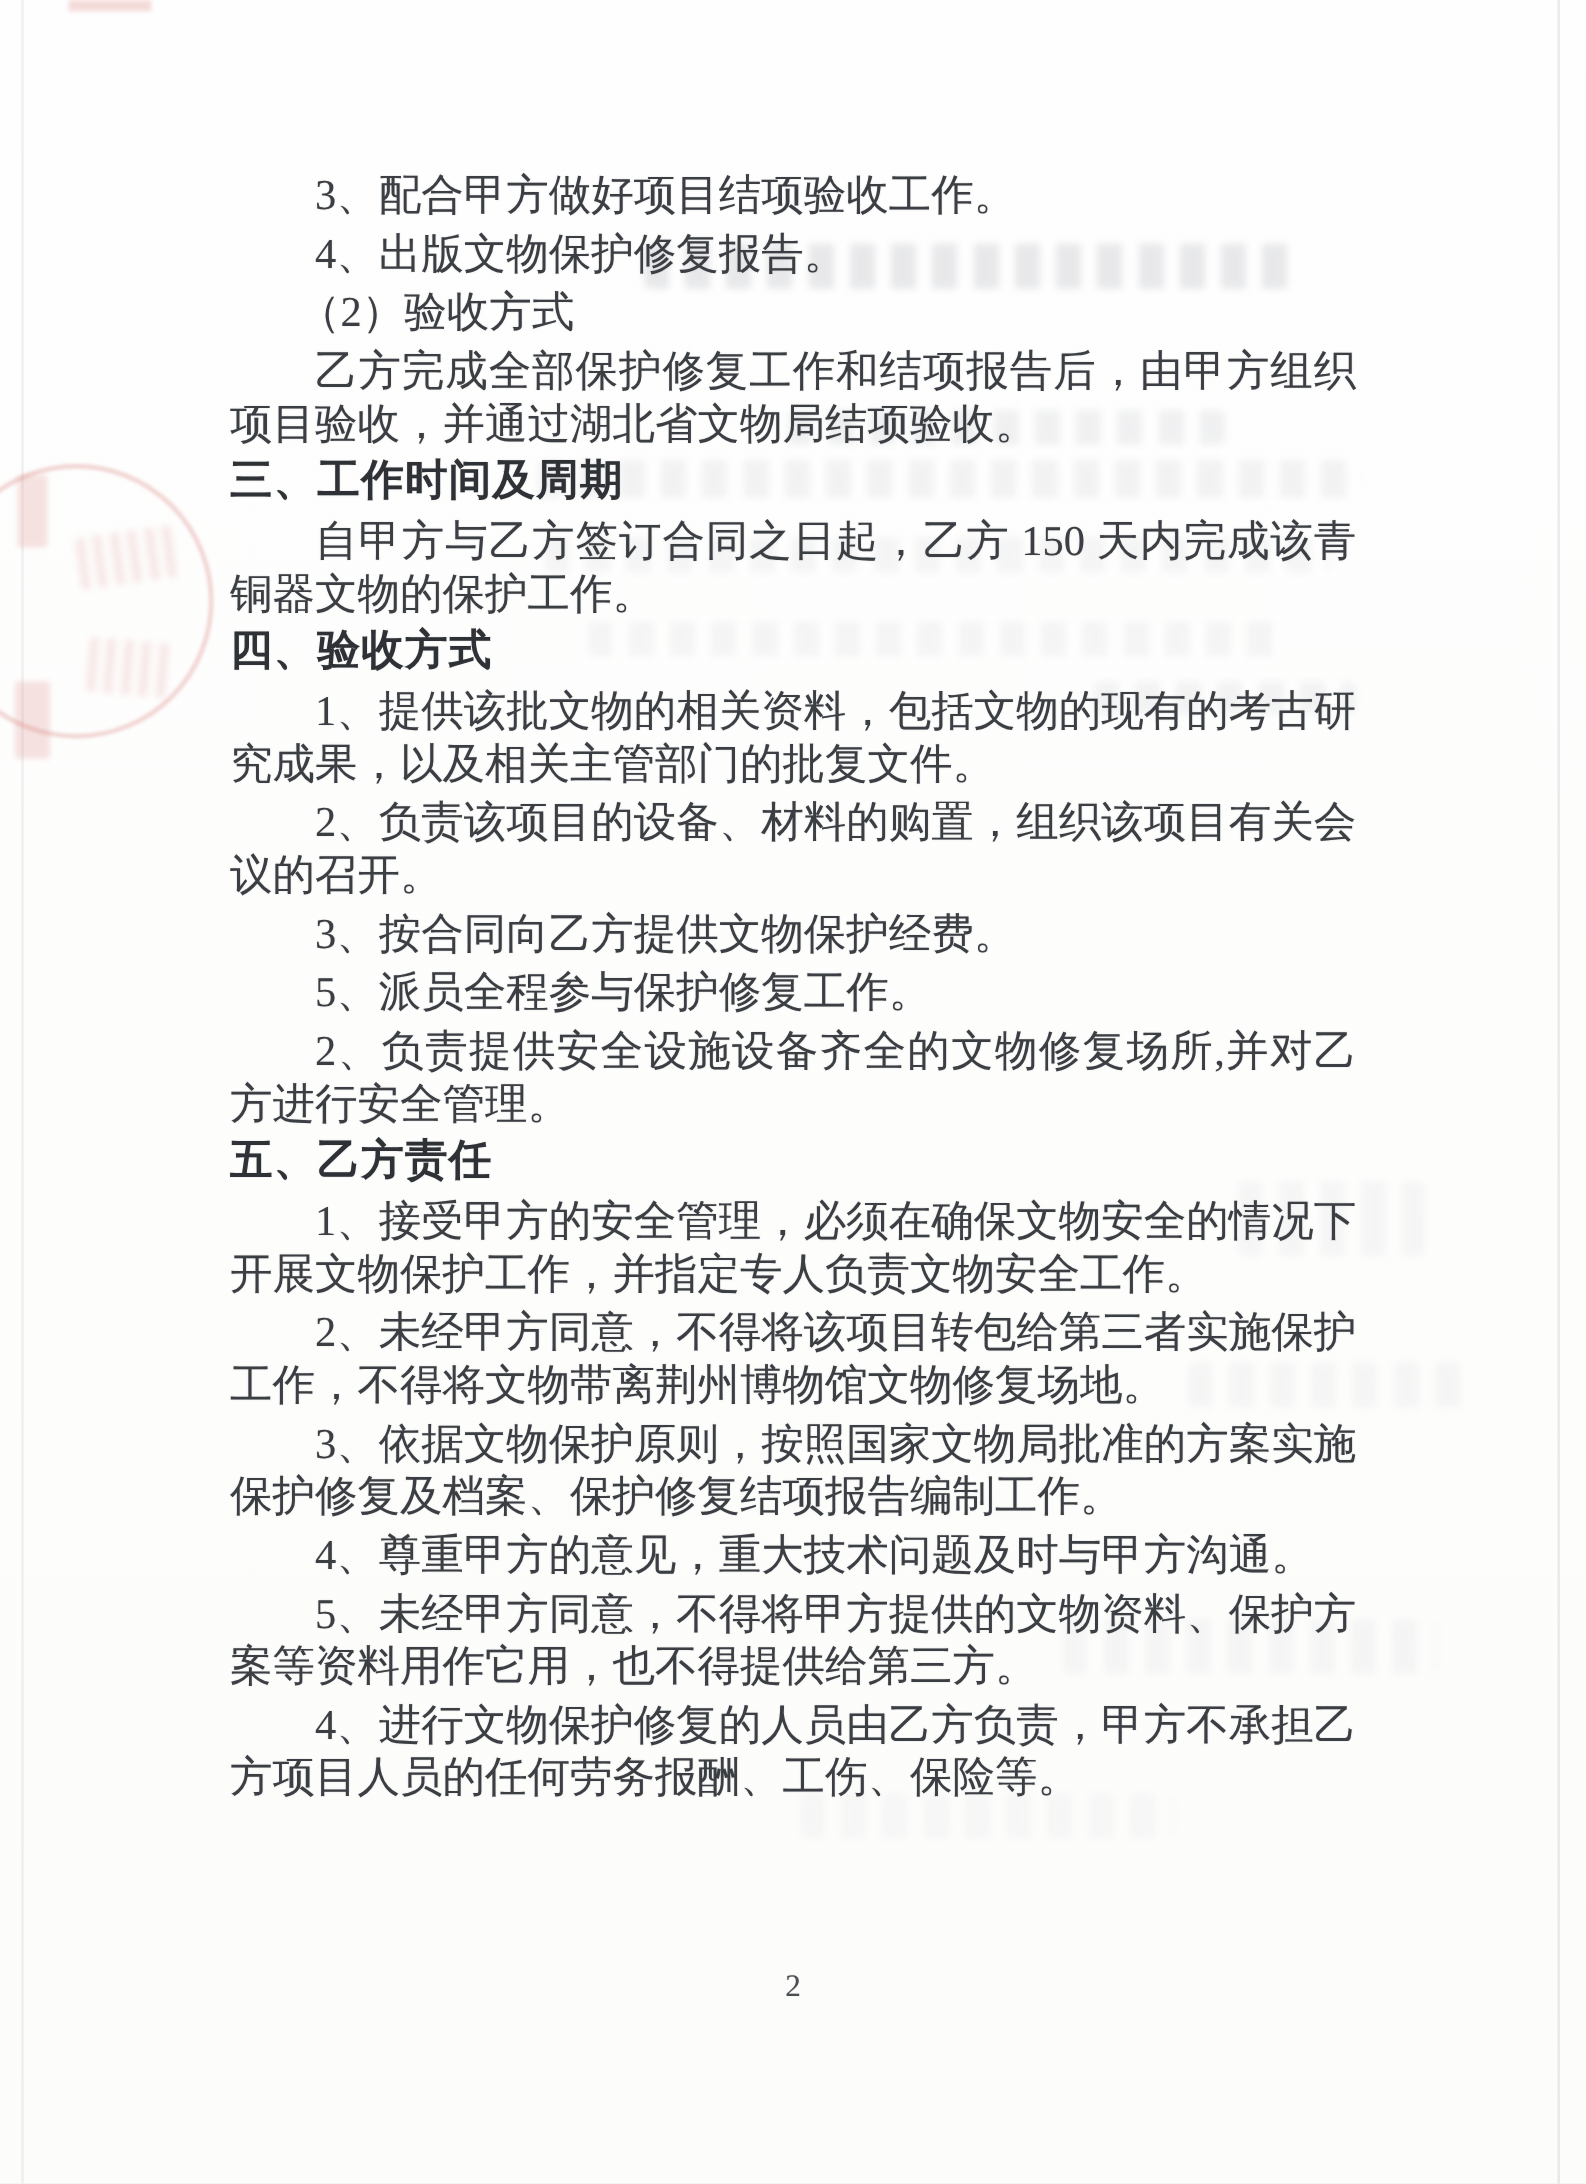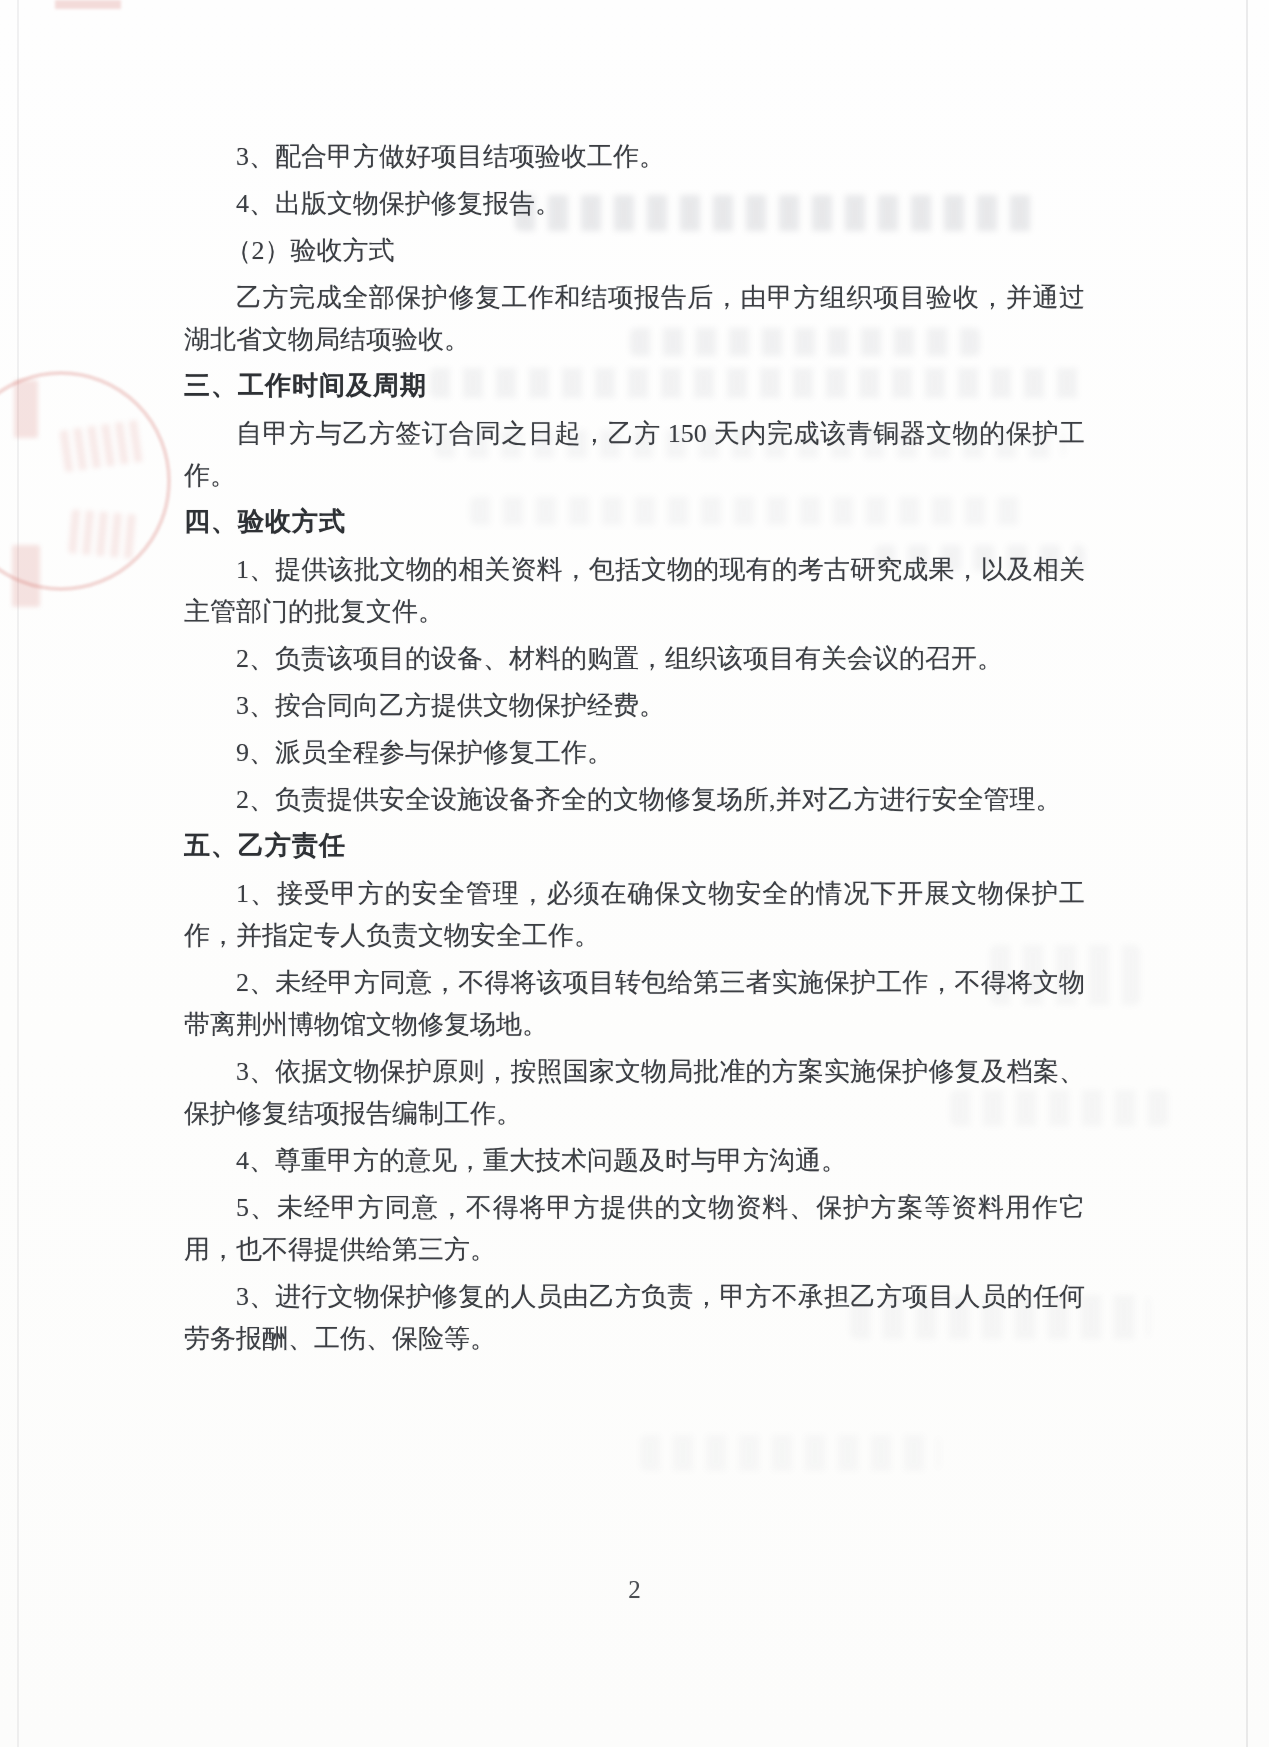--- a/index.html
+++ b/index.html
@@ -20,21 +20,21 @@
   }
   .edge-right {
     position: absolute; left: 1246px; top: 0; width: 2px; height: 1747px;
     background: rgba(120,120,125,0.14);
   }
   
   .content {
     position: absolute;
     left: 184px; top: 136px;
     width: 901px;
-    font-size: 26px;
+    font-size: 34px;
     line-height: 42px;
     color: #3b3e43;
     text-align: justify;
     text-shadow: 0 0 1px rgba(70,72,78,0.35);
   }
   .content p { margin: 0 0 5px 0; }
   .p-item, .p-para { text-indent: 2em; }
   .p-subitem { text-indent: 1.6em; }
   .p-heading {
     font-family: Liberation Mono, monospace;
@@ -131,26 +131,26 @@
   <p class="p-item">3、配合甲方做好项目结项验收工作。</p>
       <p class="p-item">4、出版文物保护修复报告。</p>
       <p class="p-subitem">（2）验收方式</p>
       <p class="p-para">乙方完成全部保护修复工作和结项报告后，由甲方组织项目验收，并通过湖北省文物局结项验收。</p>
       <p class="p-heading">三、工作时间及周期</p>
       <p class="p-para">自甲方与乙方签订合同之日起，乙方 150 天内完成该青铜器文物的保护工作。</p>
       <p class="p-heading">四、验收方式</p>
       <p class="p-para">1、提供该批文物的相关资料，包括文物的现有的考古研究成果，以及相关主管部门的批复文件。</p>
       <p class="p-item">2、负责该项目的设备、材料的购置，组织该项目有关会议的召开。</p>
       <p class="p-item">3、按合同向乙方提供文物保护经费。</p>
-      <p class="p-item">9、派员全程参与保护修复工作。</p>
+      <p class="p-item">5、派员全程参与保护修复工作。</p>
       <p class="p-item">2、负责提供安全设施设备齐全的文物修复场所,并对乙方进行安全管理。</p>
       <p class="p-heading">五、乙方责任</p>
       <p class="p-para">1、接受甲方的安全管理，必须在确保文物安全的情况下开展文物保护工作，并指定专人负责文物安全工作。</p>
       <p class="p-para">2、未经甲方同意，不得将该项目转包给第三者实施保护工作，不得将文物带离荆州博物馆文物修复场地。</p>
       <p class="p-para">3、依据文物保护原则，按照国家文物局批准的方案实施保护修复及档案、保护修复结项报告编制工作。</p>
       <p class="p-item">4、尊重甲方的意见，重大技术问题及时与甲方沟通。</p>
       <p class="p-para">5、未经甲方同意，不得将甲方提供的文物资料、保护方案等资料用作它用，也不得提供给第三方。</p>
-      <p class="p-para">3、进行文物保护修复的人员由乙方负责，甲方不承担乙方项目人员的任何劳务报酬、工伤、保险等。</p>
+      <p class="p-para">4、进行文物保护修复的人员由乙方负责，甲方不承担乙方项目人员的任何劳务报酬、工伤、保险等。</p>
     </div>
 
   <div class="page-number">2</div>
 
 </div>
 
 </body></html>

